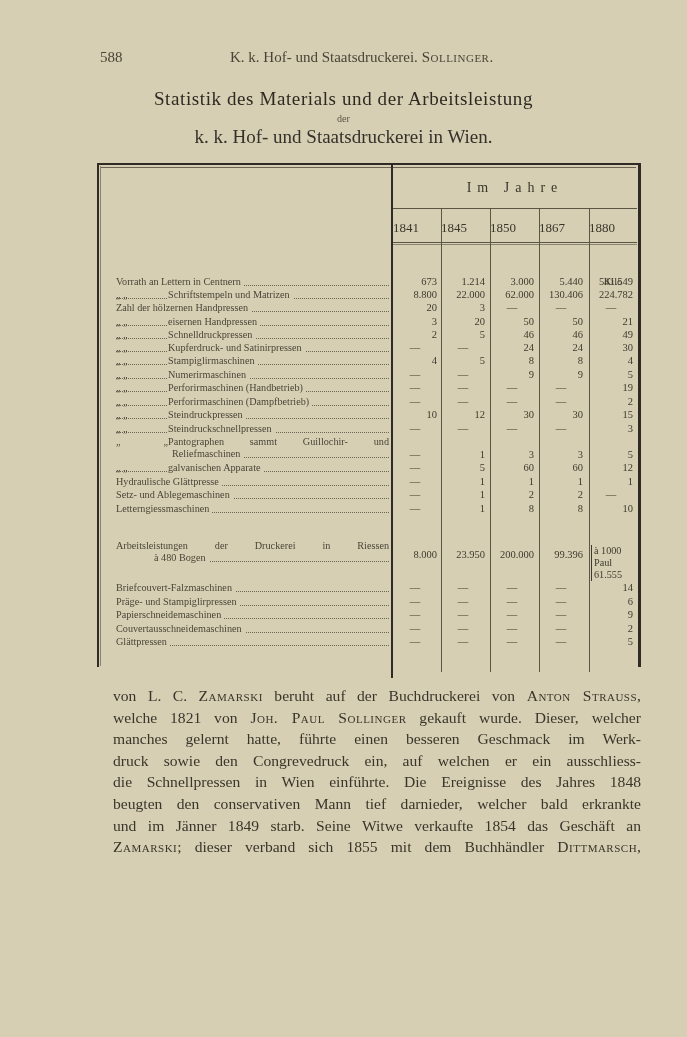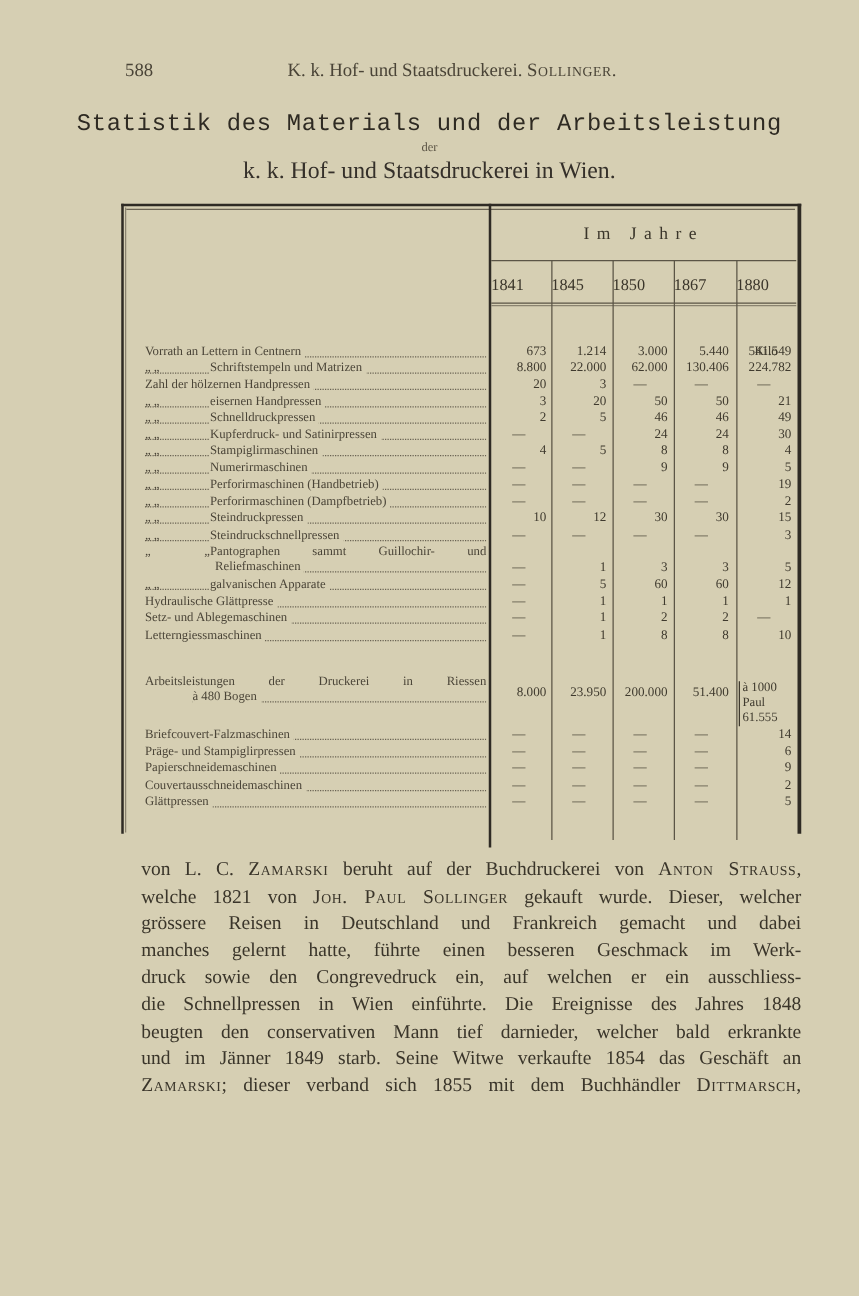--- a/index.html
+++ b/index.html
@@ -13,21 +13,21 @@
   .page { position: absolute; left: 0; top: 0; width: 687px; height: 1037px; }
   .running-head {
     position: absolute; top: 49px; left: 100px; width: 500px;
     font-size: 15px; color: #4a4437;
   }
   .running-head .pno { position: absolute; left: 0; top: 0; }
   .running-head .rtitle { position: absolute; left: 130px; top: 0; }
   .sc { font-variant: small-caps; letter-spacing: 0.5px; }
   .main-title {
     position: absolute; top: 88px; left: 0; width: 687px; text-align: center;
-    font-family: Liberation Mono, monospace;
+    font-family: Liberation Serif, serif;
     font-size: 19px; letter-spacing: 0.6px; color: #2e2a22;
   }
   .der {
     position: absolute; top: 113px; left: 0; width: 687px; text-align: center;
     font-size: 10px; color: #5a5344;
   }
   .subtitle {
     position: absolute; top: 126px; left: 0; width: 687px; text-align: center;
     font-size: 19px; color: #35302a;
   }
@@ -237,21 +237,21 @@
       <div class="cell" style="left: 490px; top: 503px;">8</div>
       <div class="cell" style="left: 539px; top: 503px;">8</div>
       <div class="cell" style="left: 589px; top: 503px;">10</div>
       <div class="row-label ml" style="top: 540px;">
         <div style="position: relative; height: 12px; white-space: nowrap; text-align: justify; text-align-last: justify;"><span>Arbeitsleistungen der Druckerei in Riessen</span></div>
         <div style="position: relative; height: 12px; padding-left: 38px;"><span class="dots" style="left: 38px;"></span><span class="lbl">à 480 Bogen</span></div>
       </div>
       <div class="cell" style="left: 393px; top: 549px;">8.000</div>
       <div class="cell" style="left: 441px; top: 549px;">23.950</div>
       <div class="cell" style="left: 490px; top: 549px;">200.000</div>
-      <div class="cell" style="left: 539px; top: 549px;">51.400</div>
+      <div class="cell" style="left: 539px; top: 549px;">99.396</div>
       <div class="row-label" style="top: 582px;"><span class="dots"></span><span class="lbl">Briefcouvert-Falzmaschinen</span></div>
       <div class="cell dash" style="left: 393px; top: 582px;">—</div>
       <div class="cell dash" style="left: 441px; top: 582px;">—</div>
       <div class="cell dash" style="left: 490px; top: 582px;">—</div>
       <div class="cell dash" style="left: 539px; top: 582px;">—</div>
       <div class="cell" style="left: 589px; top: 582px;">14</div>
       <div class="row-label" style="top: 596px;"><span class="dots"></span><span class="lbl">Präge- und Stampiglirpressen</span></div>
       <div class="cell dash" style="left: 393px; top: 596px;">—</div>
       <div class="cell dash" style="left: 441px; top: 596px;">—</div>
       <div class="cell dash" style="left: 490px; top: 596px;">—</div>
@@ -280,21 +280,20 @@
   <div class="kilo">Kilo</div>
   <div class="bogen" id="bogen-note">
       <div>à 1000</div>
       <div>Paul</div>
       <div>61.555</div>
     </div>
 
   <div class="body-text" id="body-text">
       <span class="line">von L. C. <span class="sc">Zamarski</span> beruht auf der Buchdruckerei von <span class="sc">Anton Strauss</span>,</span>
       <span class="line">welche 1821 von <span class="sc">Joh. Paul Sollinger</span> gekauft wurde. Dieser, welcher</span>
-      <span class="line">grössere Reisen in Deutschland und Frankreich gemacht und dabei</span>
       <span class="line">manches gelernt hatte, führte einen besseren Geschmack im Werk-</span>
       <span class="line">druck sowie den Congrevedruck ein, auf welchen er ein ausschliess-</span>
       <span class="line">die Schnellpressen in Wien einführte. Die Ereignisse des Jahres 1848</span>
       <span class="line">beugten den conservativen Mann tief darnieder, welcher bald erkrankte</span>
       <span class="line">und im Jänner 1849 starb. Seine Witwe verkaufte 1854 das Geschäft an</span>
       <span class="line" style="text-align-last: justify;"><span class="sc">Zamarski</span>; dieser verband sich 1855 mit dem Buchhändler <span class="sc">Dittmarsch</span>,</span>
     </div>
 </div>
 
 </body></html>

